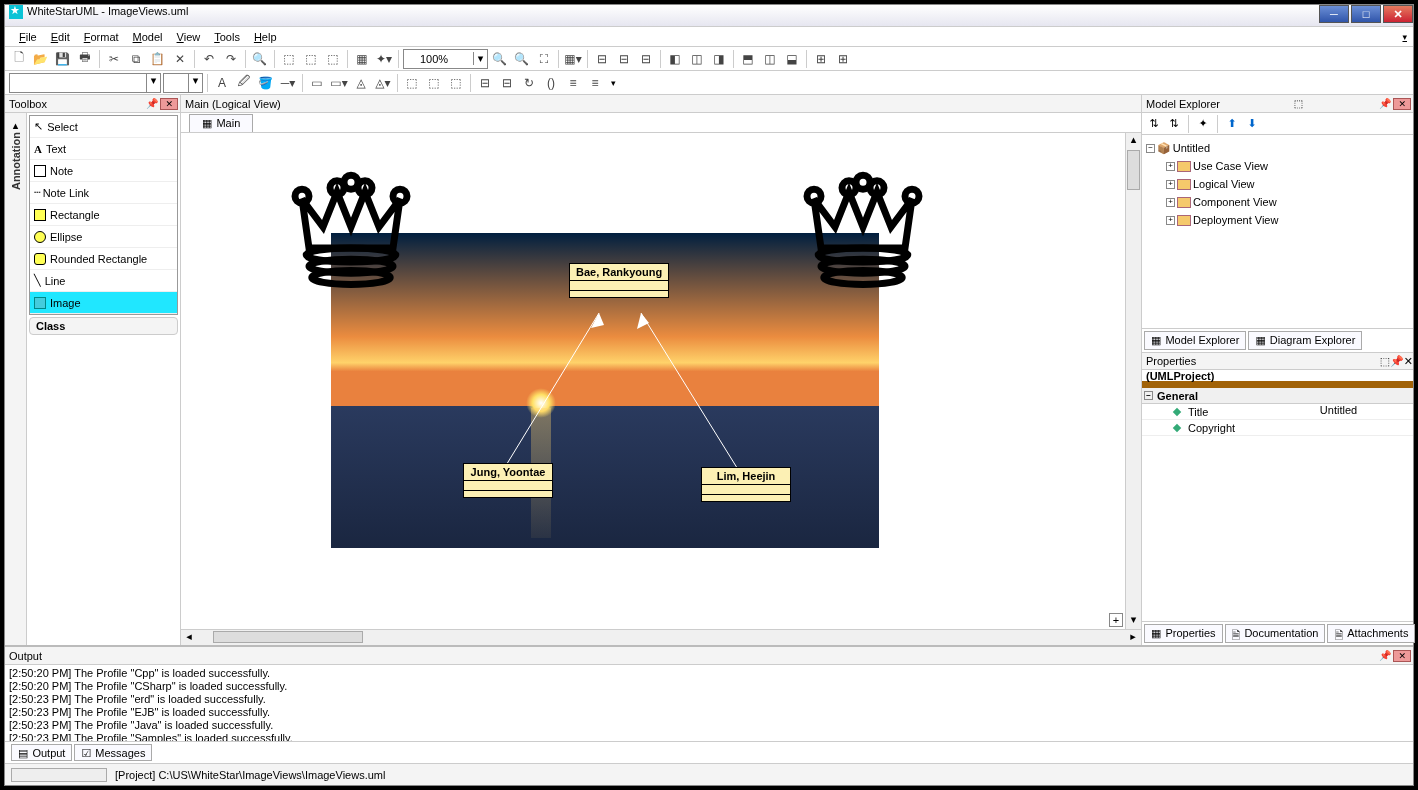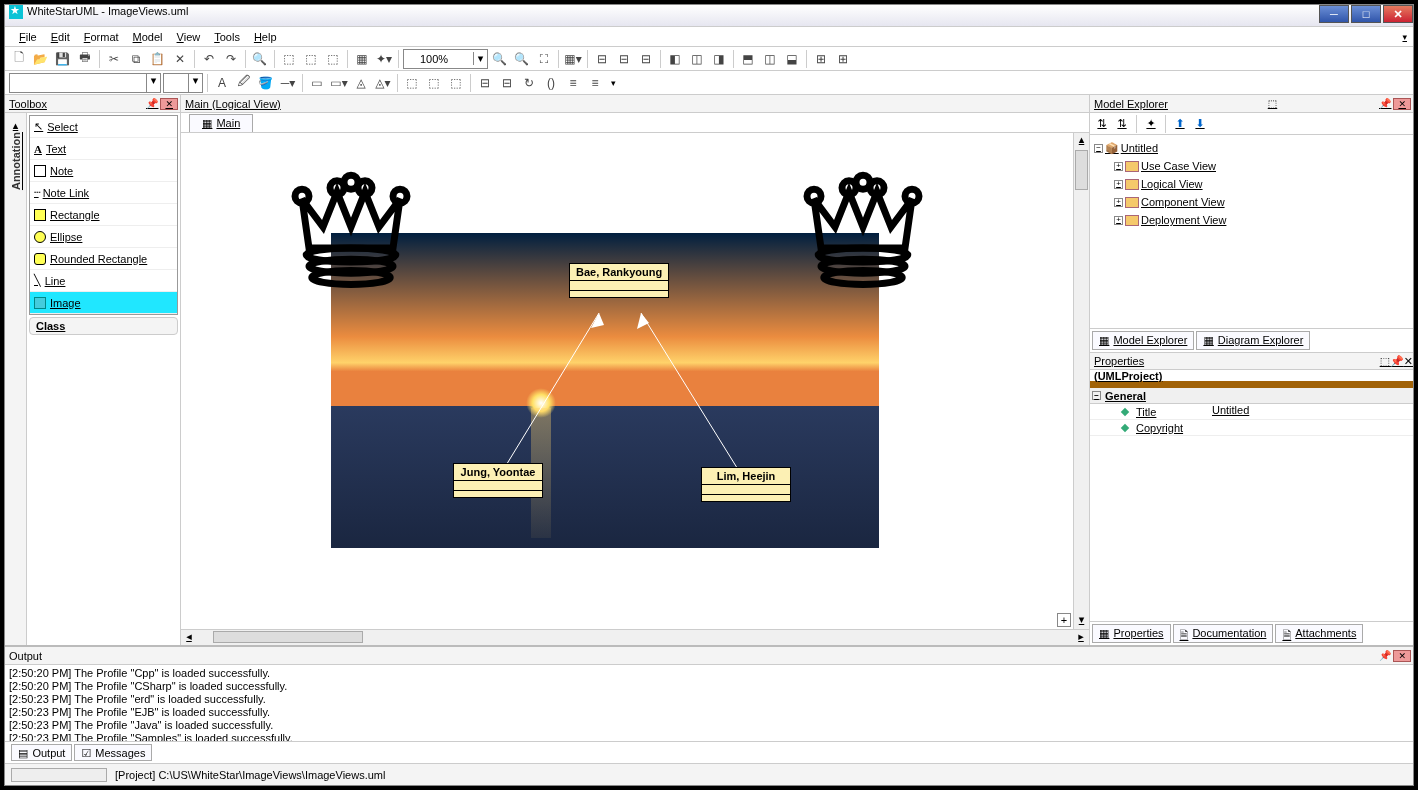--- a/index.html
+++ b/index.html
@@ -23,21 +23,21 @@
 .toolbar { height:24px; border-bottom:1px solid #ccc; display:flex; align-items:center; padding-left:4px; gap:2px; }
 .toolbar2 { height:24px; border-bottom:1px solid #ccc; display:flex; align-items:center; padding-left:4px; gap:2px; }
 .tb-btn { width:20px; height:20px; border:1px solid transparent; display:inline-flex; align-items:center; justify-content:center; font-size:12px; color:#444; }
 .tb-sep { width:1px; height:18px; background:#ccc; margin:0 2px; }
 .zoom-input { width:85px; height:20px; border:1px solid #888; display:flex; align-items:center; padding-left:16px; }
 .zoom-input .drop { margin-left:auto; width:14px; text-align:center; border-left:1px solid #888; }
 .combo1 { width:152px; height:20px; border:1px solid #888; display:flex; }
 .combo1 .drop { margin-left:auto;width:14px;text-align:center;border-left:1px solid #888; }
 .combo2 { width:40px; height:20px; border:1px solid #888; display:flex; }
 
-.main { flex:1; display:flex; min-height:0;text-decoration:underline; }
+.main { flex:1; display:flex; min-height:0; }
 .left-strip { width:22px; background:#f4f4f4; border-right:1px solid #ccc; display:flex; flex-direction:column; align-items:center; padding-top:6px; }
 .left-strip .rot { writing-mode:vertical-rl; transform:rotate(180deg); font-weight:bold; font-size:11px; color:#333; }
 .panel-header { height:18px; background:#f4f4f4; border-bottom:1px solid #ccc; display:flex; align-items:center; padding-left:4px; font-size:11px; }
 .panel-header .pin { margin-left:auto; padding:0 2px; font-size:10px; }
 .panel-header .closep { padding:0 4px; background:#e99; border:1px solid #a55; margin-right:2px; font-size:9px; }
 .tool-list { border:1px solid #999; margin:2px; flex:0 0 auto; }
 .tool-item { height:22px; display:flex; align-items:center; padding-left:4px; gap:4px; border-bottom:1px solid #eee; }
 .tool-item.selected { background:#20e7ff; }
 .tool-icon { width:12px; height:12px; display:inline-block; }
 .tool-rect { border:1px solid #000; background:#ff5; }
@@ -55,21 +55,21 @@
 .sky { position:absolute; left:0; top:0; right:0; height:55%; background:linear-gradient(#001f3f 0%,#eb8c3f 60%,#ffd26a 75%,#e9813e 80%); }
 .sea { position:absolute; left:0; bottom:0; right:0; height:45%; background:linear-gradient(#2a3a5e,#1a2640); }
 .sun { position:absolute; left:195px; top:155px; width:30px; height:30px; background:radial-gradient(#fff,#ffe066 40%,transparent 70%); border-radius:50%; }
 .reflection { position:absolute; left:200px; top:175px; width:20px; height:130px; background:linear-gradient(#ffd26a66,#ffd26a11); }
 .uml-class { position:absolute; background:#fcf0b4; border:1px solid #000; min-width:90px; font-weight:bold; text-align:center; font-size:11px; }
 .uml-class .t { border-bottom:1px solid #000; padding:2px 6px; }
 .uml-class .m { height:10px; border-bottom:1px solid #000; }
 .uml-class .b { height:6px; }
 .crown { position:absolute; }
 
-.right-panels { width:324px; border-left:1px solid #ccc; display:flex; flex-direction:column; }
+.right-panels { width:272px; border-left:1px solid #ccc; display:flex; flex-direction:column;text-align:center; }
 .explorer-tb { height:22px; border-bottom:1px solid #ccc; display:flex; align-items:center; gap:4px; padding-left:4px; }
 .explorer-tb .ic { width:16px; height:16px; display:inline-flex; align-items:center; justify-content:center; }
 .tree { flex:1; padding:4px; overflow:auto; }
 .tree-item { display:flex; align-items:center; gap:2px; height:18px; }
 .tree-ind { display:inline-block; }
 .plusbox { width:9px; height:9px; border:1px solid #888; display:inline-flex; align-items:center; justify-content:center; font-size:8px; line-height:1; }
 .folder { width:14px; height:11px; background:#f5c96b; border:1px solid #a67; display:inline-block; }
 .side-tabs { height:24px; border-top:1px solid #ccc; display:flex; gap:2px; padding:2px; }
 .side-tab { border:1px solid #aaa; padding:2px 6px; display:flex; gap:4px; background:#fafaff; }
 
@@ -310,21 +310,21 @@
             <polygon points="418,180 410,195 423,192" fill="#fff"></polygon>
             <line x1="558" y1="338" x2="460" y2="180" stroke="#fff" stroke-width="1"></line>
             <polygon points="460,180 456,196 468,190" fill="#fff"></polygon>
           </svg>
 
           <div class="uml-class" style="left:388px;top:130px">
             <div class="t">Bae, Rankyoung</div>
               <div class="m"></div>
               <div class="b"></div>
           </div>
-          <div class="uml-class" style="left:272px;top:330px">
+          <div class="uml-class" style="left:282px;top:330px">
             <div class="t">Jung, Yoontae</div>
               <div class="m"></div>
               <div class="b"></div>
           </div>
           <div class="uml-class" style="left:520px;top:334px">
             <div class="t">Lim, Heejin</div>
               <div class="m"></div>
               <div class="b"></div>
           </div>
           <div style="position:absolute;right:2px;bottom:2px;width:14px;height:14px;border:1px solid #888;text-align:center;line-height:12px">+</div>

